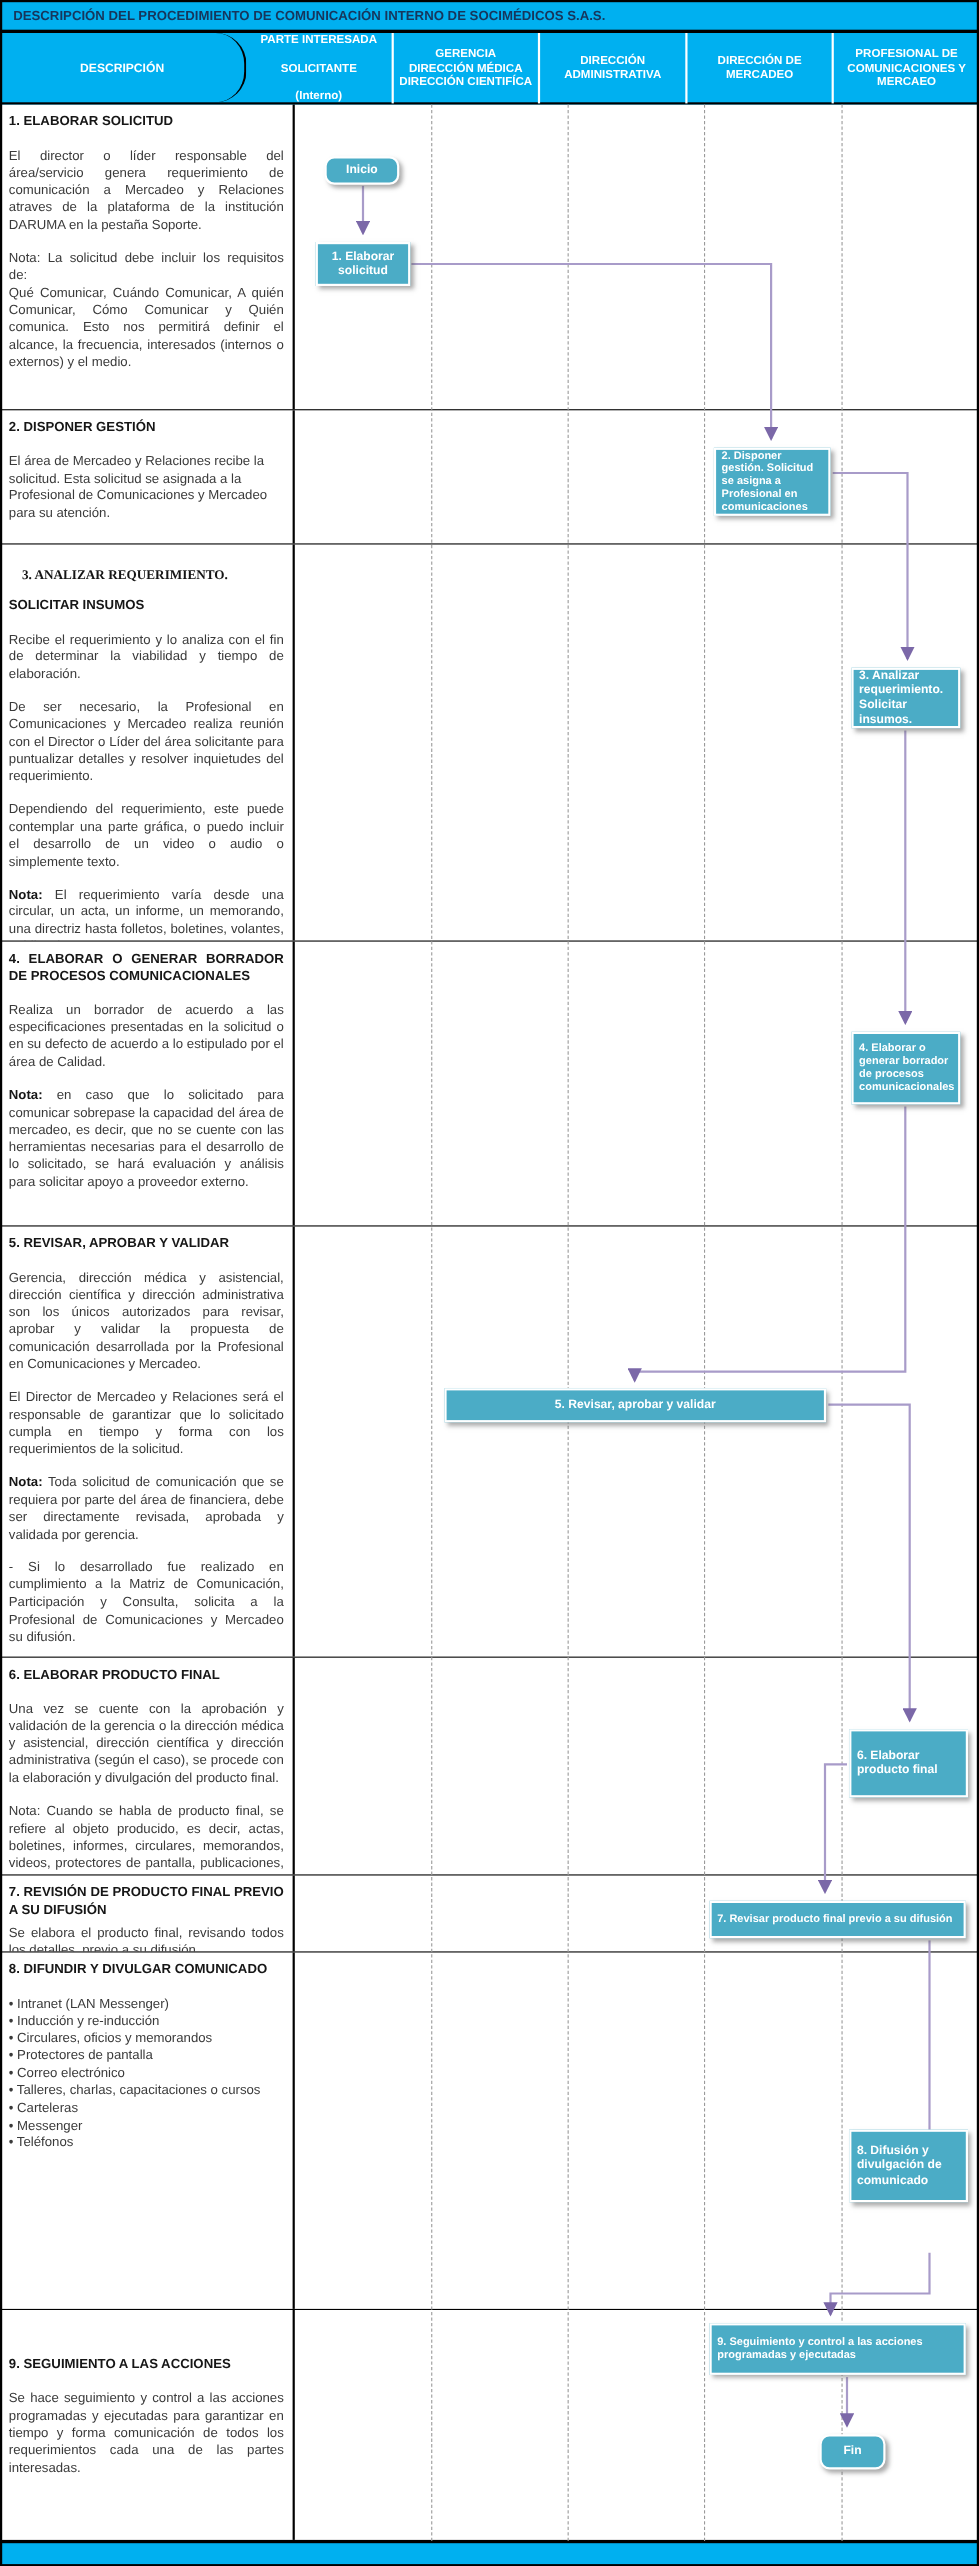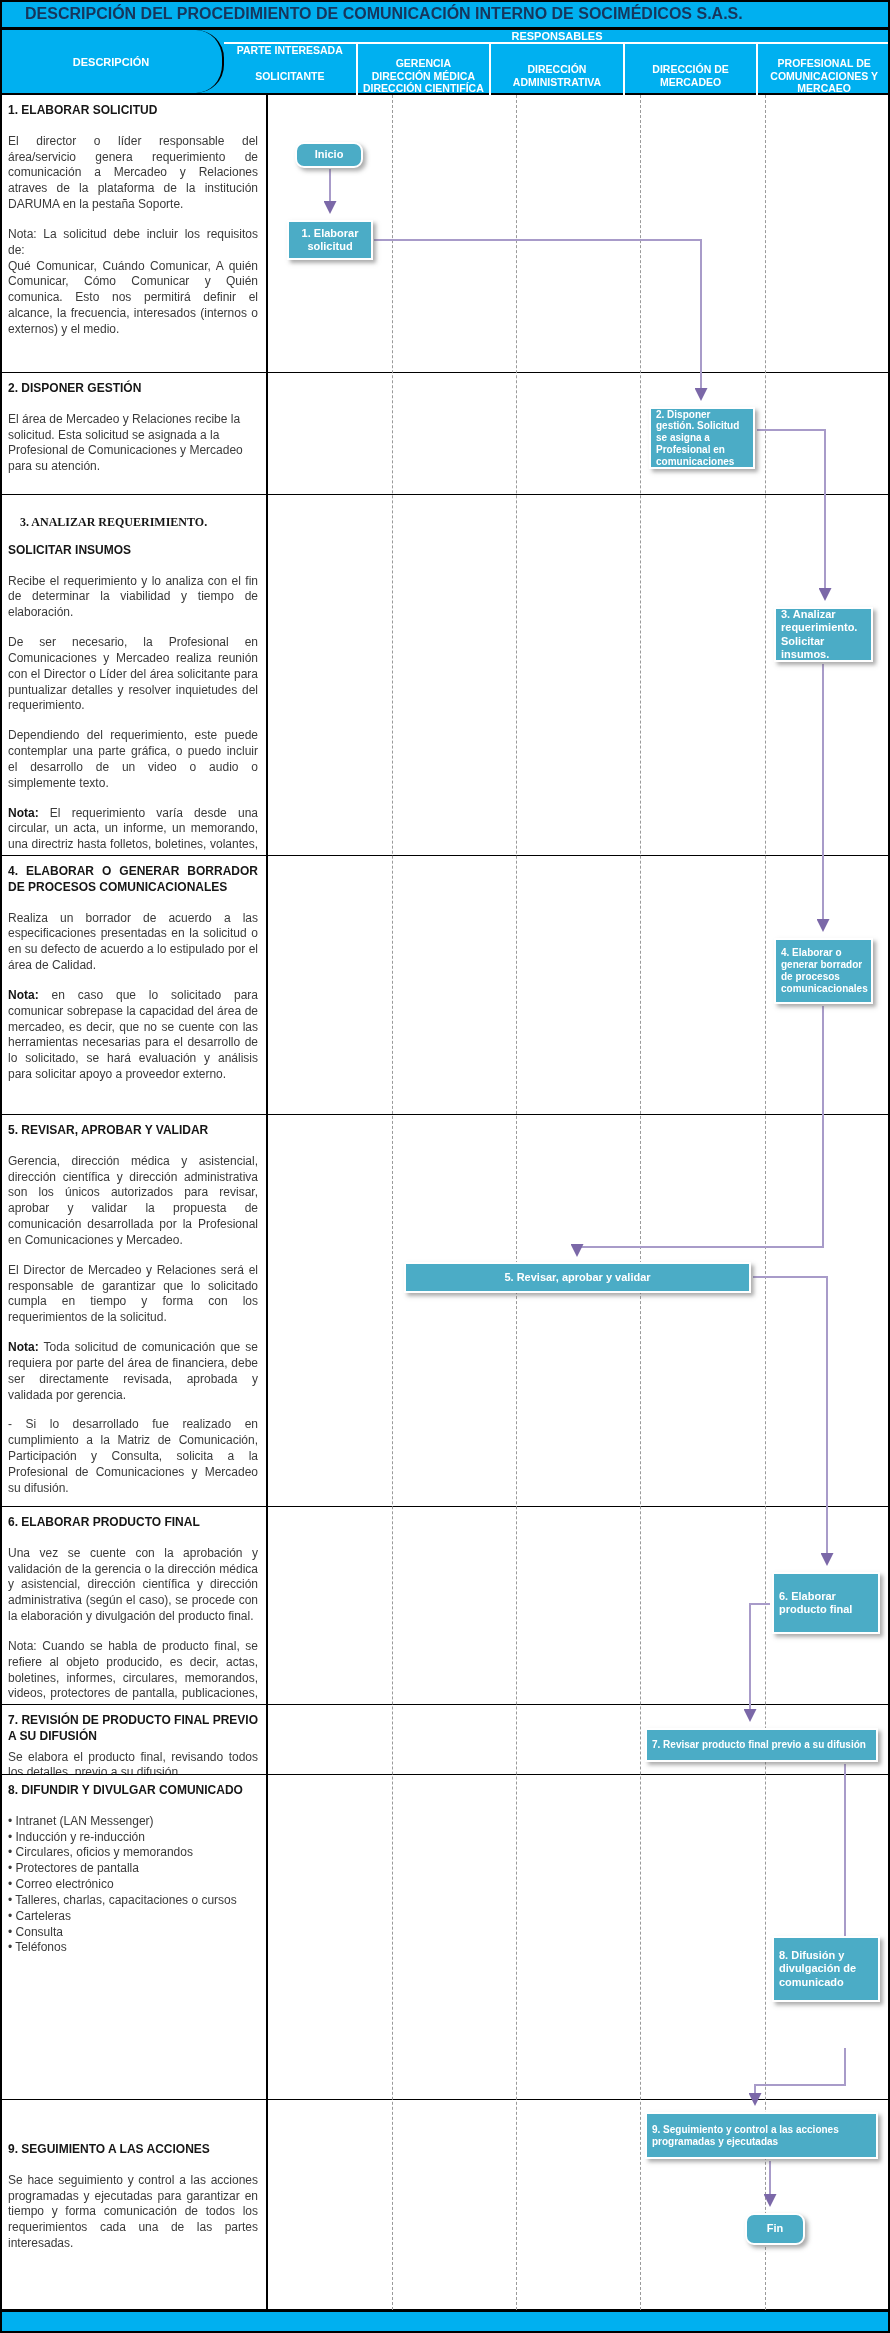--- a/index.html
+++ b/index.html
@@ -1,21 +1,21 @@
 <!DOCTYPE html>
 <html><head>
 <meta charset="utf-8">
 <style>
   html,body{margin:0;padding:0;background:#fff;}
   .sheet{position:relative;width:890px;height:2333px;background:#fff;
          font-family:"Liberation Sans", sans-serif;overflow:hidden;}
   
   .titlebar{position:absolute;left:0;top:0;width:890px;height:30px;background:#00B0F0;
             border-bottom:3px solid #000;box-sizing:border-box;display:flex;align-items:center;}
-  .titlebar span{color:#16365C;font-weight:700;font-size:16px;padding-left:25px;}
+  .titlebar span{color:#16365C;font-weight:700;font-size:12px;padding-left:12px;}
   
   .header{position:absolute;left:0;top:30px;width:890px;height:65px;display:flex;
           border-bottom:2px solid #000;box-sizing:border-box;background:#00B0F0;}
   .deschead{width:224px;box-sizing:border-box;border-right:2px solid #000;display:flex;
             align-items:center;justify-content:center;color:#fff;font-weight:700;font-size:11px;border-radius:28px;}
   .respwrap{flex:1;display:flex;flex-direction:column;}
   .resprow{height:26px;box-sizing:border-box;border-bottom:2px solid #fff;display:flex;
            align-items:center;justify-content:center;color:#fff;font-weight:700;font-size:11px;}
   .colrow{flex:1;display:flex;}
   .colcell{flex:1;box-sizing:border-box;border-left:2px solid #fff;display:flex;flex-direction:column;
@@ -71,21 +71,20 @@
 
 <div class="sheet">
 
   <div class="titlebar">
     <span>DESCRIPCIÓN DEL PROCEDIMIENTO DE  COMUNICACIÓN INTERNO DE SOCIMÉDICOS S.A.S.</span>
   </div>
 
   <div class="header">
     <div class="deschead">DESCRIPCIÓN</div>
     <div class="respwrap">
-      <div class="resprow">RESPONSABLES</div>
       <div class="colrow">
         <div class="colcell">
           <span>PARTE INTERESADA</span>
           <span>SOLICITANTE</span>
           <span>(Interno)</span>
         </div>
         <div class="colcell">
           <span>GERENCIA</span>
           <span>DIRECCIÓN MÉDICA</span>
           <span>DIRECCIÓN CIENTIFÍCA</span>
@@ -177,21 +176,21 @@
     <div class="row" style="height:325px">
       <div class="desc">
         <p class="rowtitle">8. DIFUNDIR Y DIVULGAR COMUNICADO</p>
         <p class="bullet">• Intranet (LAN Messenger)</p>
         <p class="bullet">• Inducción y re-inducción</p>
         <p class="bullet">• Circulares, oficios y memorandos</p>
         <p class="bullet">• Protectores de pantalla</p>
         <p class="bullet">• Correo electrónico</p>
         <p class="bullet">• Talleres, charlas, capacitaciones o cursos</p>
         <p class="bullet">• Carteleras</p>
-        <p class="bullet">• Consulta</p>
+        <p class="bullet">• Messenger</p>
         <p class="bullet">• Teléfonos</p>
       </div>
     </div>
 
     <div class="row" style="height:210px">
       <div class="desc padtop40">
         <p class="rowtitle">9. SEGUIMIENTO A LAS ACCIONES</p>
         <p class="para">Se hace seguimiento y control a las acciones programadas y ejecutadas para garantizar en tiempo y forma comunicación de todos los requerimientos cada  una de las partes interesadas.</p>
       </div>
     </div>

